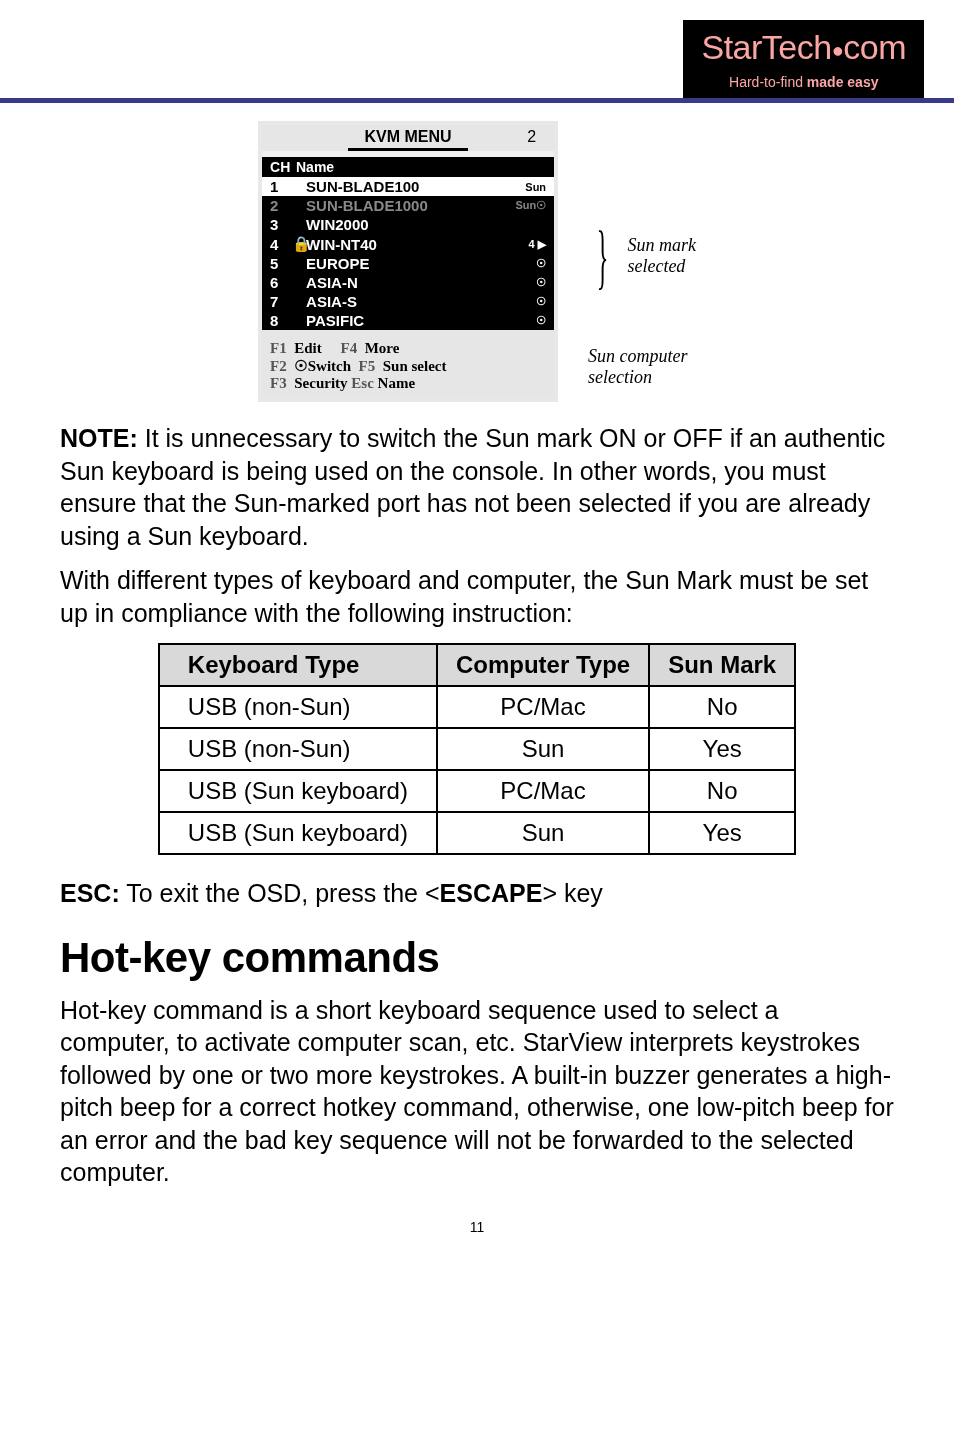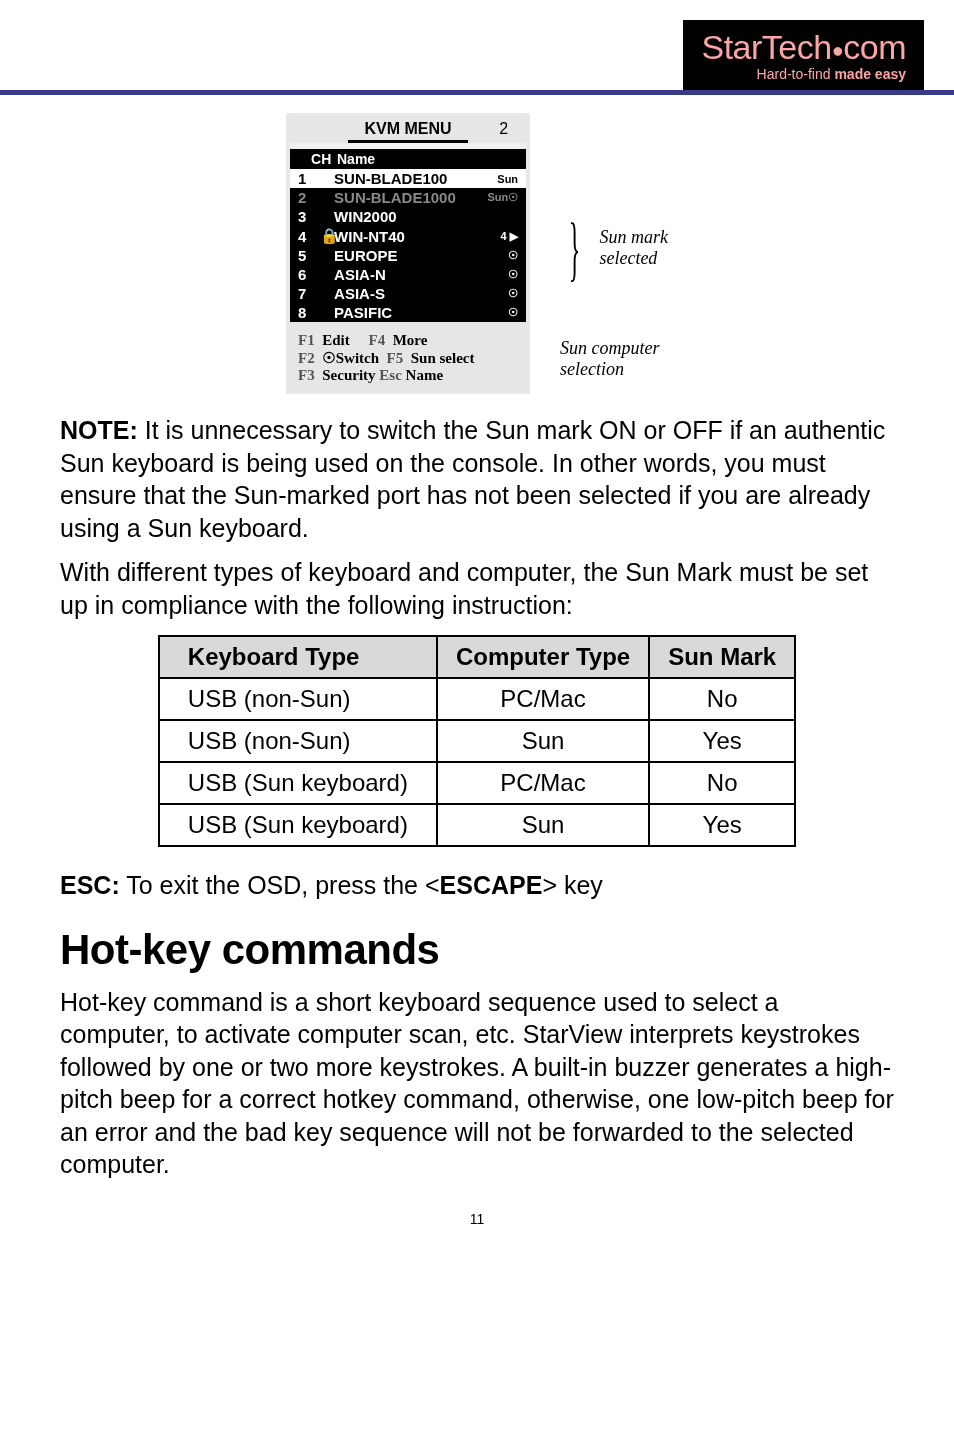--- a/index.html
+++ b/index.html
@@ -25,22 +25,22 @@
     font-family: Arial, sans-serif;
   }
   .logo-main {
     font-size: 34px;
     font-weight: 400;
     letter-spacing: -0.5px;
     line-height: 1;
   }
   .logo-sub {
     font-size: 14px;
-    text-align: right;
-    margin-top: 2px;
+    text-align: center;
+    margin-top: 10px;
   }
   .logo-sub b { font-weight: bold; }
   .rule {
     border: none;
     border-top: 5px solid #3a3a8a;
     margin: 0;
   }
   .content {
     padding: 18px 60px 30px 60px;
   }
@@ -49,21 +49,21 @@
     justify-content: center;
     margin-bottom: 20px;
   }
   .kvm-inner {
     display: flex;
     align-items: stretch;
   }
   .kvm-menu {
     background: #f0f0f0;
     border: 4px solid #e8e8e8;
-    width: 244px;
+    width: 300px;
     font-family: "Courier New", monospace;
     font-size: 16px;
   }
   .kvm-title-row {
     background: #e6e6e6;
     color: #000;
     text-align: center;
     font-weight: bold;
     padding: 3px 0 0 0;
     font-family: Arial, sans-serif;
@@ -77,21 +77,21 @@
   }
   .kvm-title-underline {
     width: 120px;
     height: 3px;
     background: #000;
     margin: 2px auto 6px auto;
   }
   .kvm-header-row {
     background: #000;
     color: #fff;
-    padding: 2px 21px;
+    padding: 2px 8px;
     font-family: Arial, sans-serif;
     font-size: 14px;
     font-weight: bold;
   }
   .kvm-list {
     background: #000;
     color: #fff;
     font-family: Arial, sans-serif;
     font-size: 15px;
     font-weight: bold;

